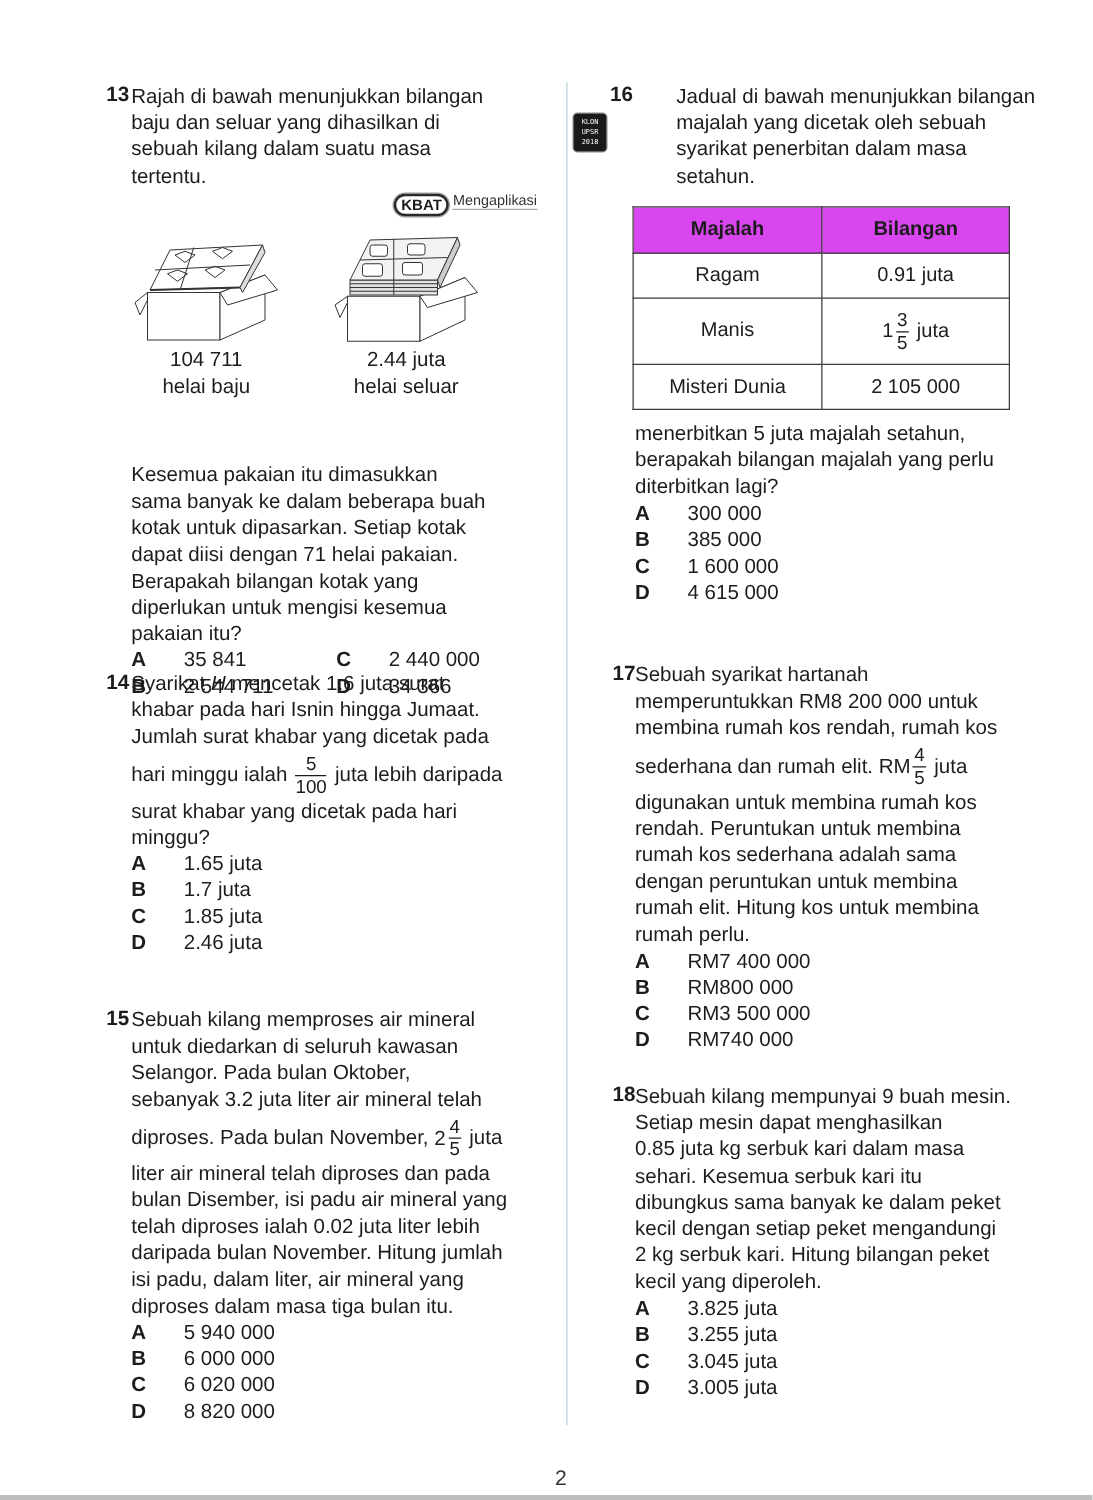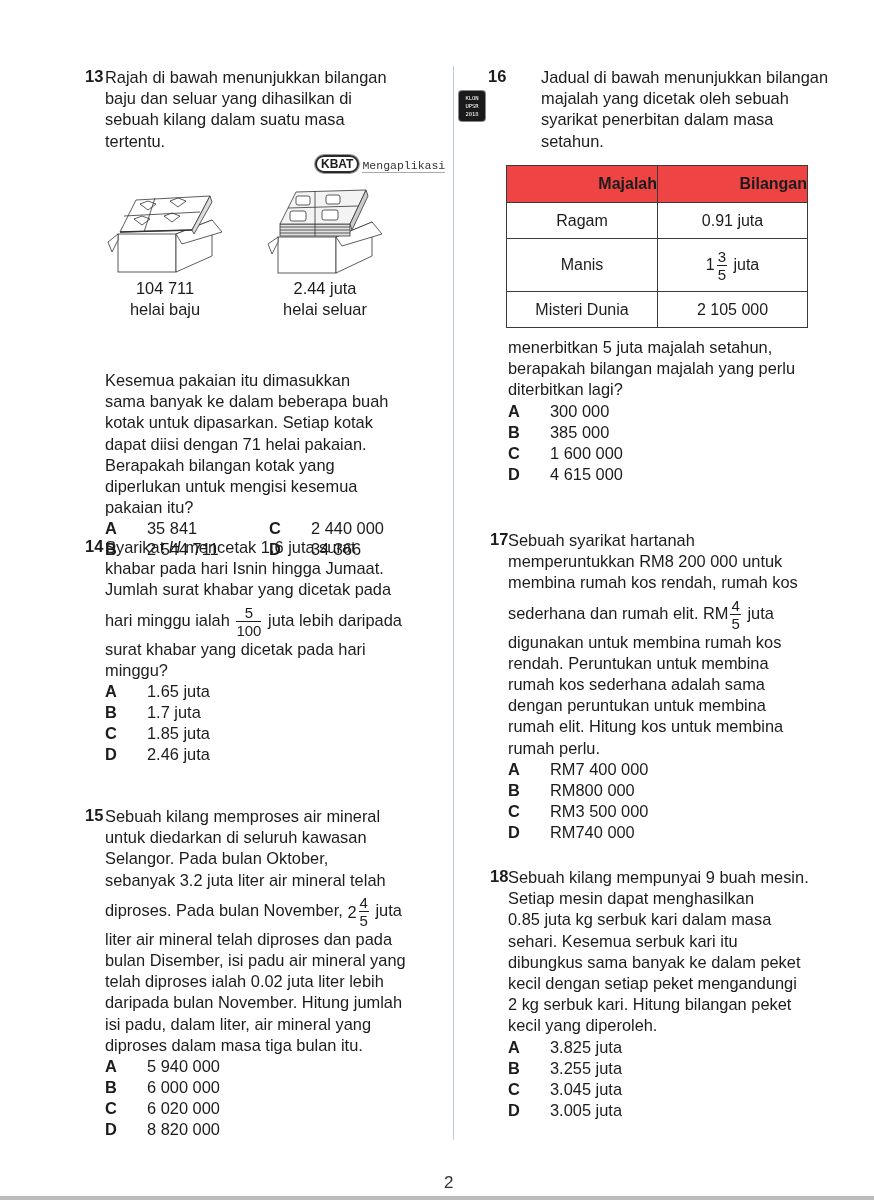--- a/index.html
+++ b/index.html
@@ -22,42 +22,42 @@
   .mixed-whole { vertical-align: middle; }
   .opts { margin-top: 0; }
   .opt { display: flex; height: 21px; line-height: 21px; white-space: nowrap; }
   .opt .lbl { width: 42px; font-weight: bold; }
   .opts2 { display: grid; grid-template-columns: 42px 122px 42px auto; line-height: 21px; white-space: nowrap; }
   .opts2 .lbl { font-weight: bold; }
 
   
   #q13 { left: 65px; top: 67px; width: 380px; }
   #q13 .qbody { left: 40px; width: 340px; }
-  .kbat { position: absolute; left: 250px; top: 88px; display: flex; align-items: flex-end; white-space: nowrap; }
+  .kbat { position: absolute; left: 250px; top: 88px; display: flex; align-items: flex-start; white-space: nowrap; }
   .kbat-badge { border: 2px solid #2a2a2a; border-radius: 9px; padding: 0 4px; font-weight: bold; font-size: 12px; line-height: 14px; box-shadow: inset 0 0 0 1px #fff, 0 0 0 1px #999; }
-  .kbat-text { font-family: Liberation Mono, monospace; font-size: 11.5px; margin-left: 3px; color: #333; border-bottom: 1px solid #aaa; }
+  .kbat-text { font-family: Liberation Sans, sans-serif; font-size: 11.5px; margin-left: 3px; color: #333; border-bottom: 1px solid #aaa; }
   .box-fig { position: absolute; top: 115px; width: 140px; height: 100px; }
   .box-cap { position: absolute; top: 211px; width: 170px; text-align: center; line-height: 21px; }
   #q13-body2 { position: absolute; left: 40px; top: 259px; width: 340px; line-height: 21.2px; margin-top: 44px; }
 
   
   #q14 { left: 65px; top: 537px; width: 380px; }
   #q14 .qbody { left: 40px; width: 340px; }
 
   
   #q15 { left: 65px; top: 806px; width: 380px; }
   #q15 .qbody { left: 40px; width: 345px; }
 
   
   #q16 { left: 468px; top: 67px; width: 360px; }
   #q16 .qbody { left: 40px; width: 320px; margin-left: 33px; }
   .kloon { position: absolute; left: -9px; top: 24px; width: 26px; height: 30px; background: #1a1a1a; border-radius: 3px; color: #fff; font-family: "DejaVu Sans Mono", monospace; font-size: 5.5px; line-height: 8px; text-align: center; padding-top: 3px; box-sizing: border-box; box-shadow: 0 0 0 1px #888; }
   .mag-table { position: absolute; left: 38px; top: 98px; width: 302px; border-collapse: collapse; }
   .mag-table th, .mag-table td { border: 1px solid #3a3a3a; text-align: center; font-size: 16px; padding: 0; }
-  .mag-table th { background: #ef4444; font-weight: bold; height: 36px; text-align: right; }
+  .mag-table th { background: #d946ef; font-weight: bold; height: 36px; }
   .mag-table td { height: 35px; }
   .mag-table tr.tall td { height: 52px; }
   .mag-table td:first-child, .mag-table th:first-child { width: 150px; }
   #q16-body2 { position: absolute; left: 40px; top: 270px; width: 330px; line-height: 21.2px; }
 
   
   #q17 { left: 470px; top: 530px; width: 360px; }
   #q17 .qbody { left: 38px; width: 330px; }
 
   

